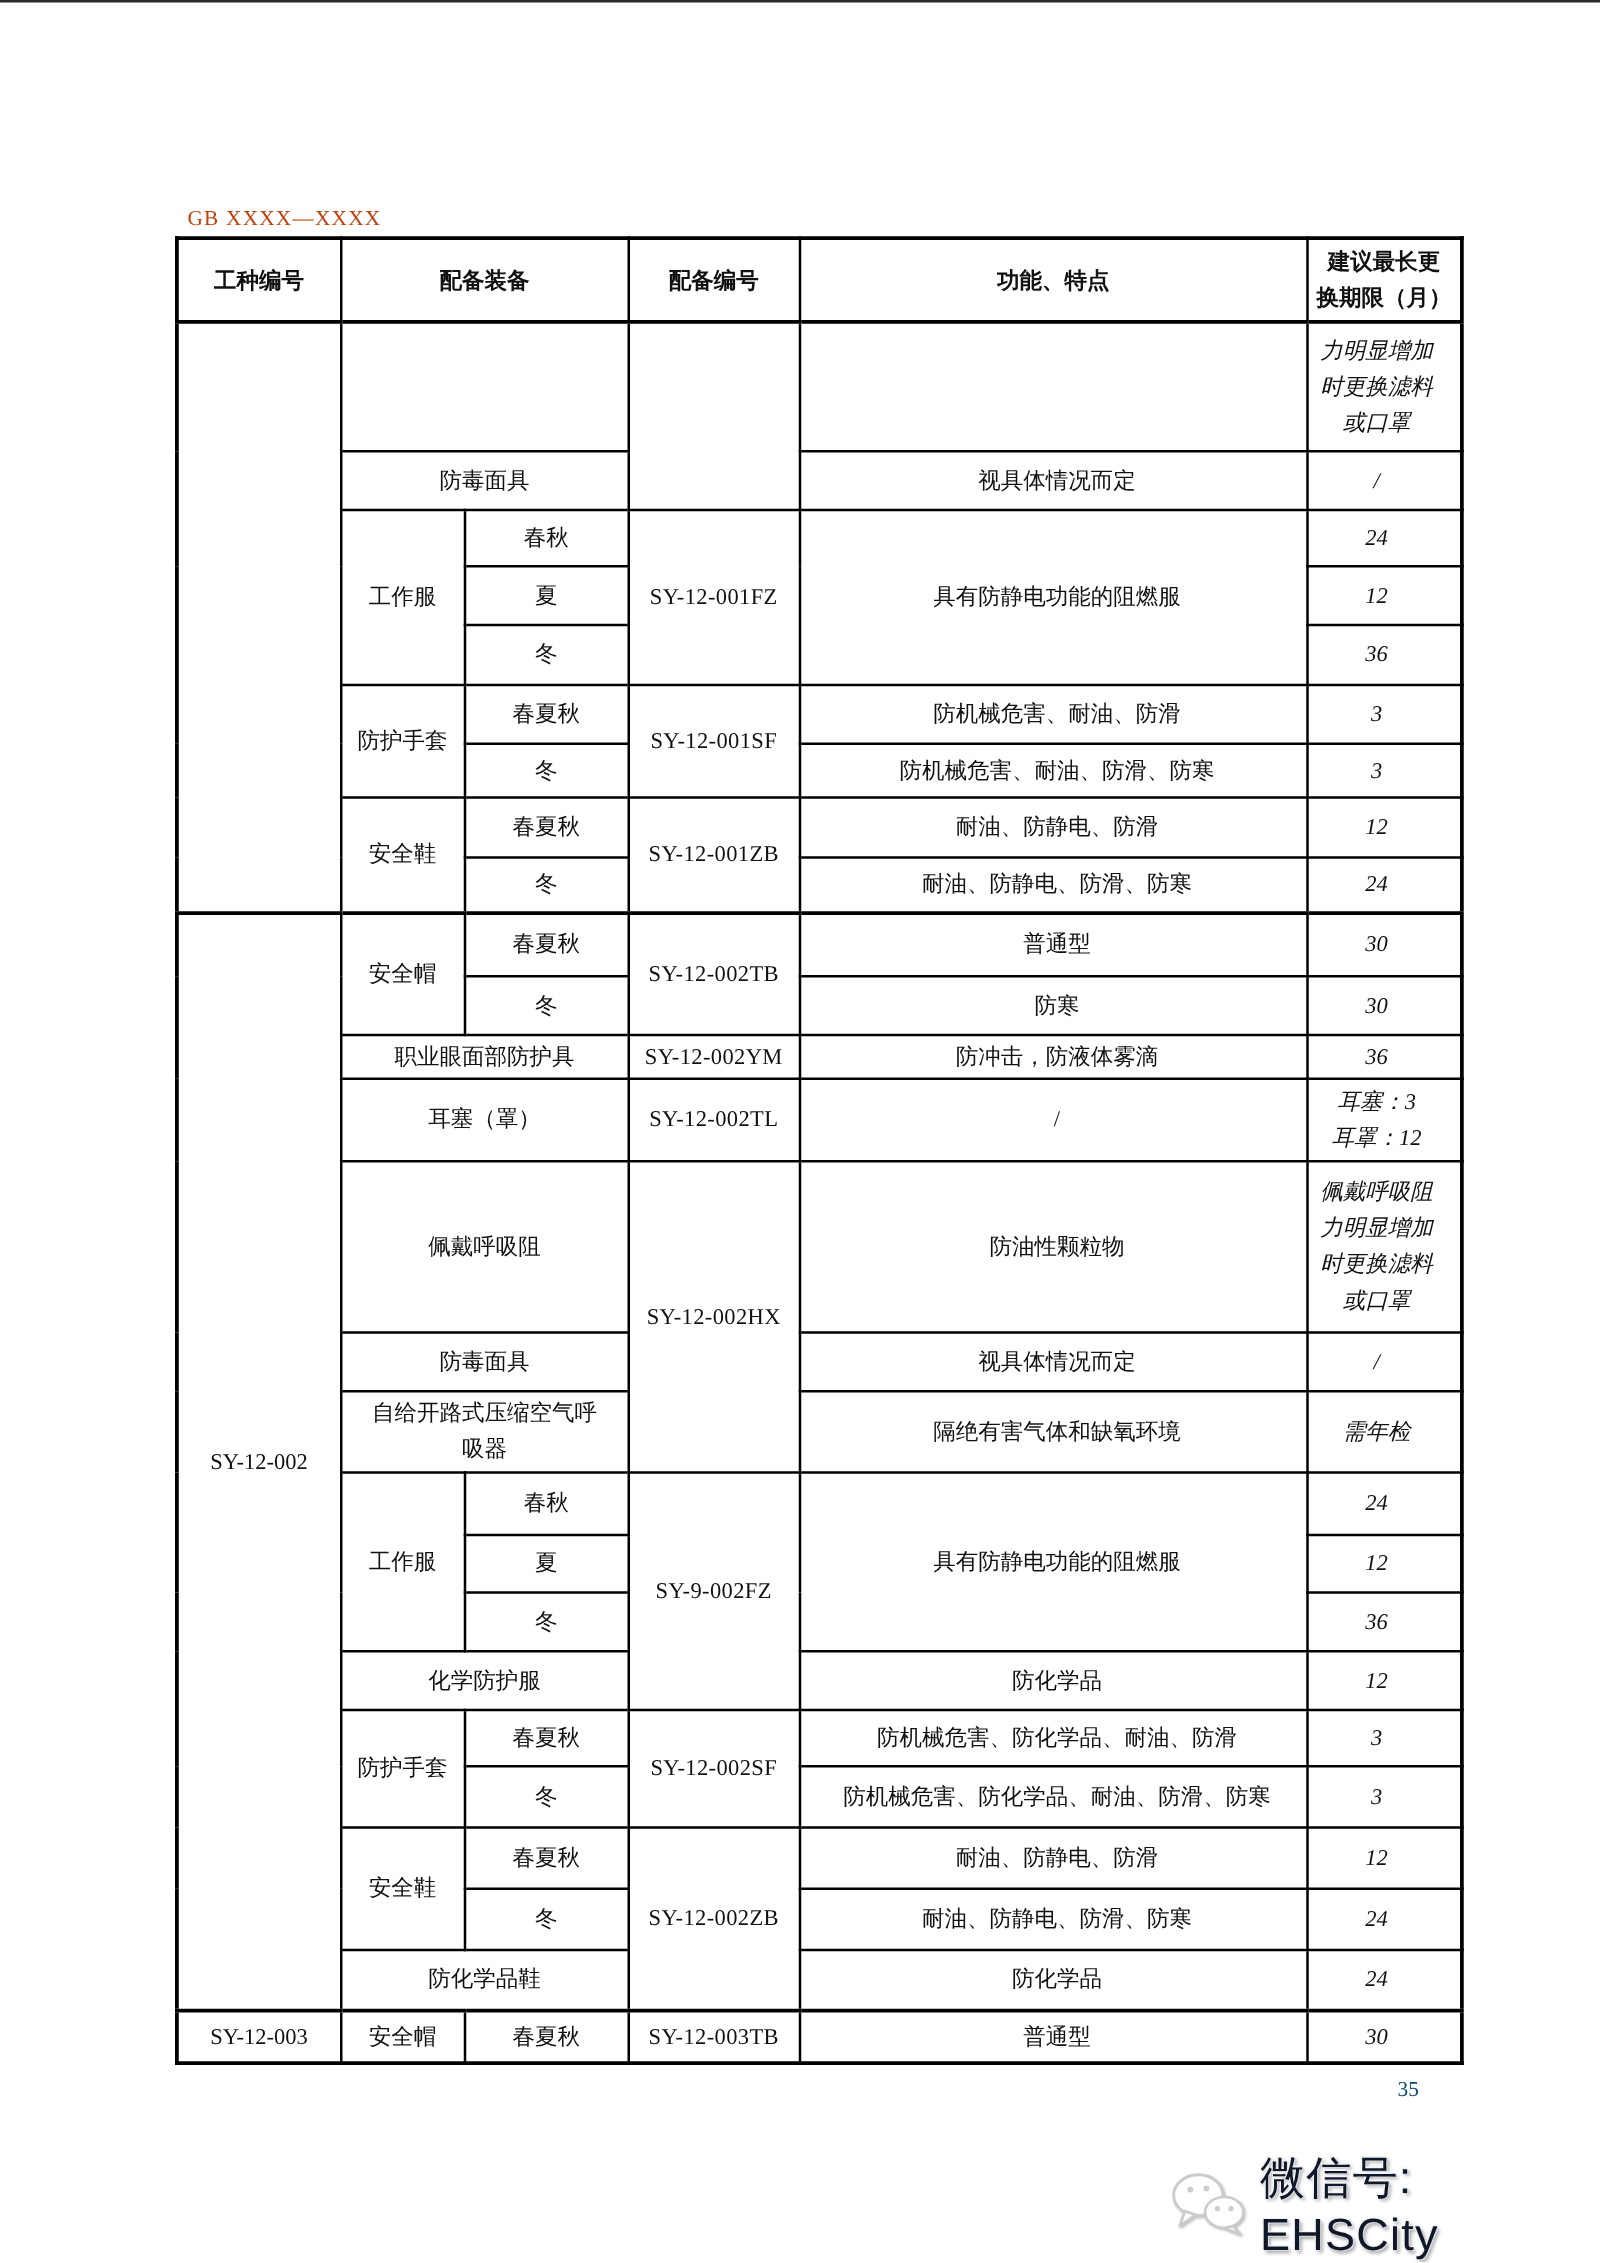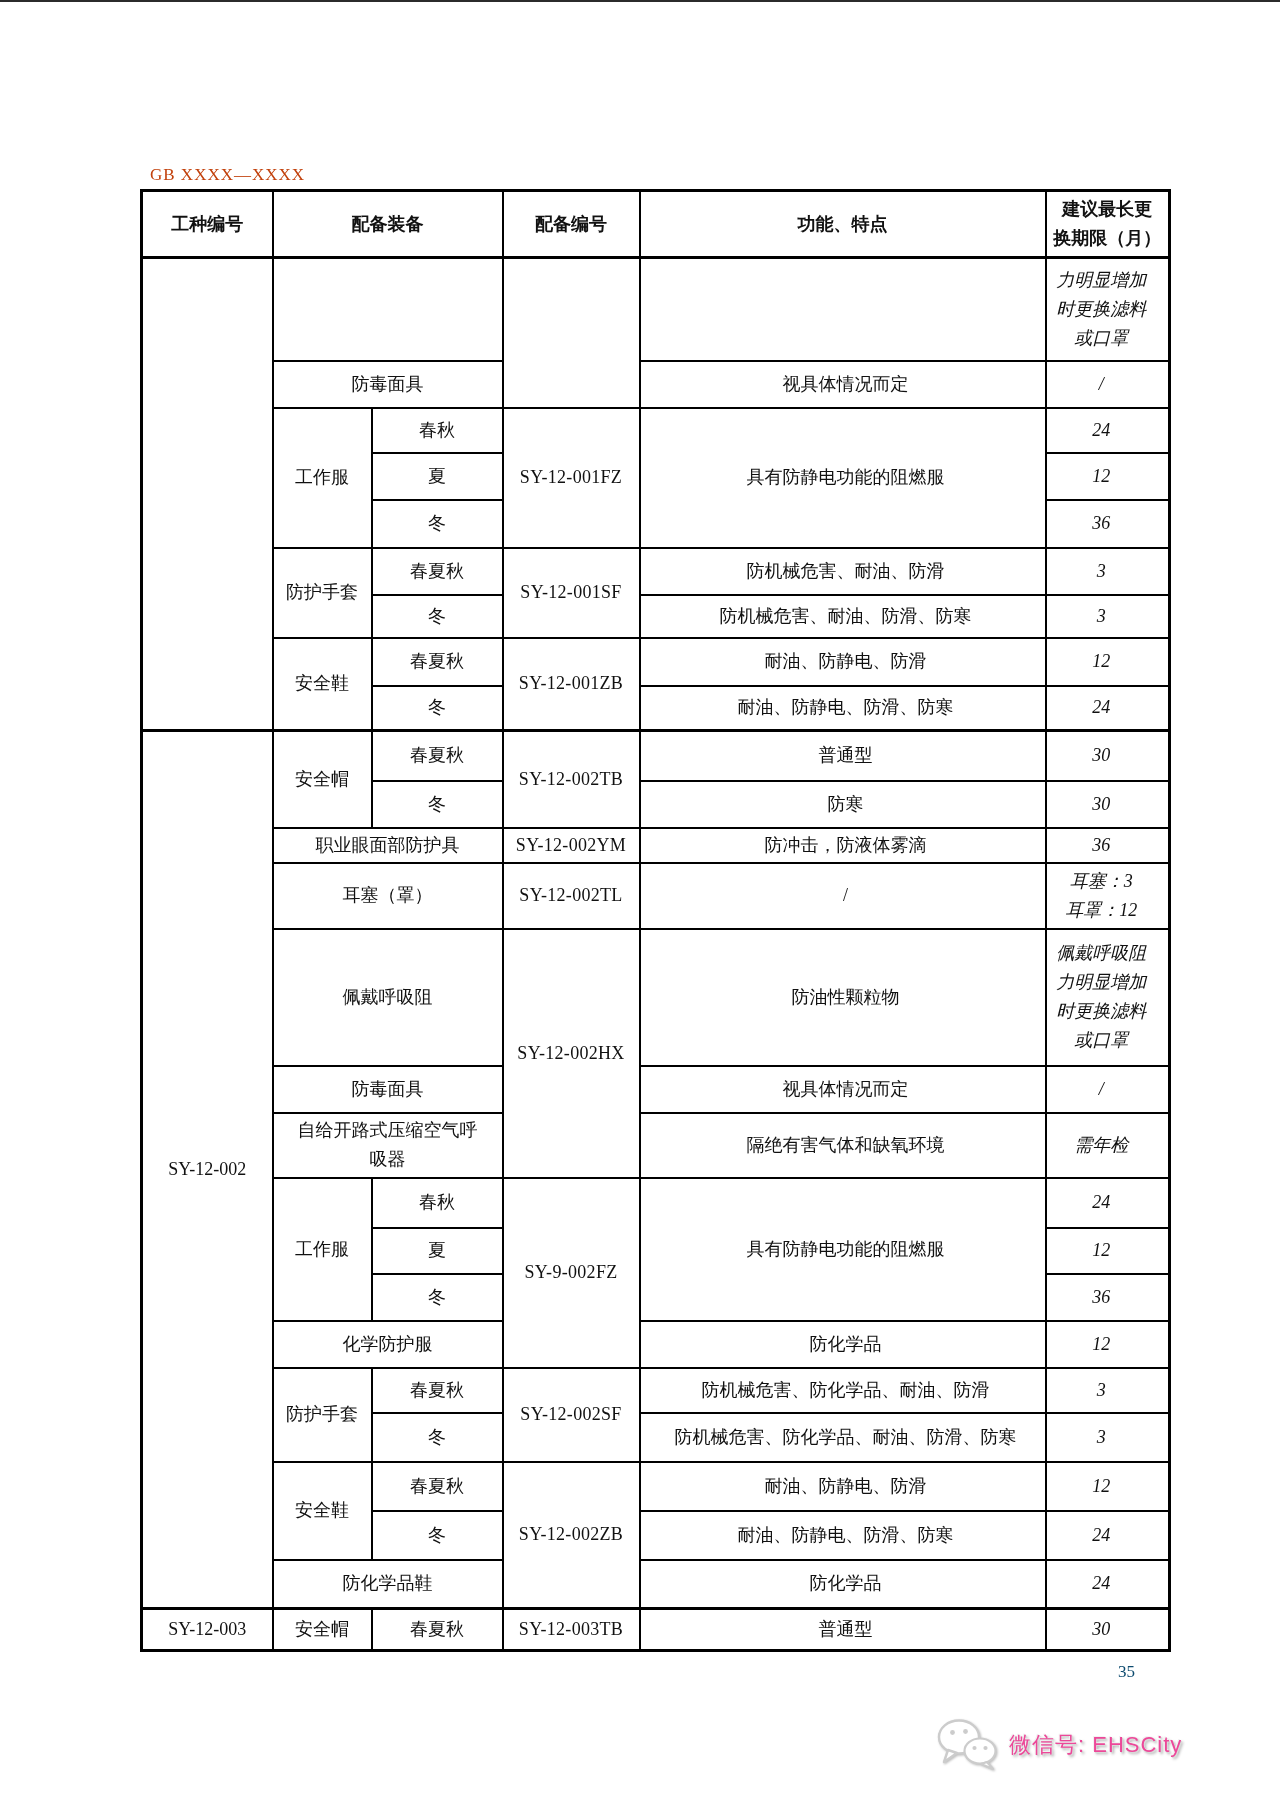--- a/index.html
+++ b/index.html
@@ -20,22 +20,22 @@
   tr.bt2 > td { border-top-width:2px; }
   tr.bt3 > td { border-top-width:3px; }
   td.col5 { text-align:center; padding-left:12px; }
   td.col6 { padding-left:4px; padding-right:16px;font-style:italic; }
   td.col4 { letter-spacing:0.3px; }
 
   .page-number { position:absolute; left:1118px; top:1662px; font-size:17px; color:#0c4a6e; }
 
   .watermark { position:absolute; left:936px; top:1718px; display:flex; align-items:center; gap:9px; }
   .watermark .wm-icon { filter:drop-shadow(1.5px 1.5px 1px #bdbdbd); }
-  .watermark .wm-text { font-family:"Liberation Sans","DejaVu Sans",sans-serif; font-size:22px;
-    color:#ec4899; letter-spacing:1px;
+  .watermark .wm-text { font-family:"Liberation Sans","DejaVu Sans",sans-serif; font-size:36px;
+    color:#0f172a; letter-spacing:1px;
     text-shadow:-1px -1px 0 #f2f2f2, 1px 1px 0 #d9d9d9, 2px 2px 3px #a0a0a0; }
 </style>
 </head>
 <body>
 
 <div class="page">
   <div class="page-top-edge"></div>
 
   <div class="doc-code">GB XXXX—XXXX</div>
 

